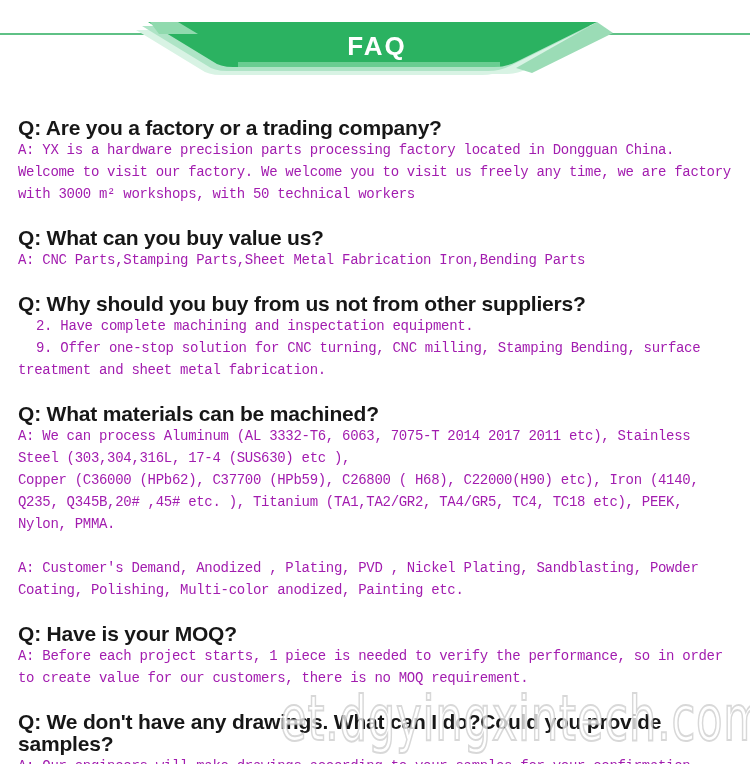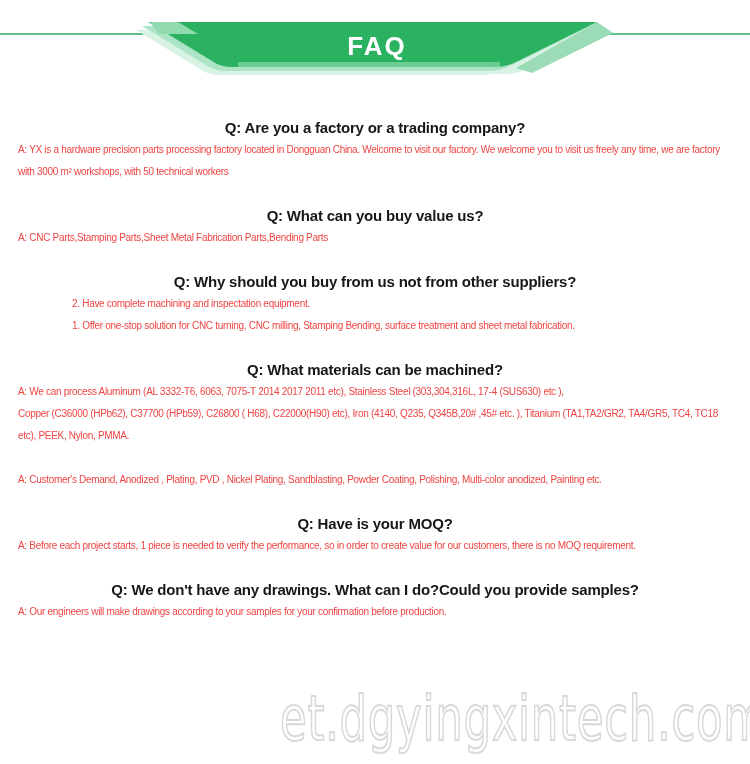--- a/index.html
+++ b/index.html
@@ -20,36 +20,36 @@
     letter-spacing: 2px;
   }
   
   .content {
     padding: 32px 18px 0 18px;
     color: #1d1d1d;
   }
   .qa { margin-top: 22px; }
   .qa:first-child { margin-top: 0; }
   .q {
-    font-size: 15px;
+    font-size: 21px;
     font-weight: 700;
     line-height: 22px;
     letter-spacing: -0.2px;
     color: #171717;
-    text-align: center;
   }
   .a {
-    font-size: 10px;
+    font-size: 14px;
     font-weight: 400;
     line-height: 22px;
     letter-spacing: -0.3px;
-    color: #ef4444;
+    color: #a21caf;
     margin: 0;
+    font-family: Liberation Mono, monospace;
   }
-  .a.indent { text-indent: 18px; margin-left: 36px; }
+  .a.indent { text-indent: 18px; }
   
   .watermark {
     position: absolute;
     left: 280px;
     top: 688px;
     z-index: 5;
     font-family: "DejaVu Sans", sans-serif;
     font-size: 62px;
     line-height: 1;
     white-space: nowrap;
@@ -89,27 +89,27 @@
 
   <div class="content">
 
     <div class="qa">
       <div class="q">Q: Are you a factory or a trading company?</div>
       <p class="a">A: YX is a hardware precision parts processing factory located in Dongguan China. Welcome to visit our factory. We welcome you to visit us freely any time, we are factory with 3000 m² workshops, with 50 technical workers</p>
     </div>
 
     <div class="qa">
       <div class="q">Q: What can you buy value us?</div>
-      <p class="a">A: CNC Parts,Stamping Parts,Sheet Metal Fabrication Parts,Bending Parts</p>
+      <p class="a">A: CNC Parts,Stamping Parts,Sheet Metal Fabrication Iron,Bending Parts</p>
     </div>
 
     <div class="qa">
       <div class="q">Q: Why should you buy from us not from other suppliers?</div>
       <p class="a indent">2. Have complete machining and inspectation equipment.</p>
-      <p class="a indent">1. Offer one-stop solution for CNC turning, CNC milling, Stamping Bending, surface treatment and sheet metal fabrication.</p>
+      <p class="a indent">9. Offer one-stop solution for CNC turning, CNC milling, Stamping Bending, surface treatment and sheet metal fabrication.</p>
     </div>
 
     <div class="qa">
       <div class="q">Q: What materials can be machined?</div>
       <p class="a">A: We can process Aluminum (AL 3332-T6, 6063, 7075-T 2014 2017 2011 etc), Stainless Steel (303,304,316L, 17-4 (SUS630) etc ),</p>
       <p class="a">Copper (C36000 (HPb62), C37700 (HPb59), C26800 ( H68), C22000(H90) etc), Iron (4140, Q235, Q345B,20# ,45# etc. ), Titanium (TA1,TA2/GR2, TA4/GR5, TC4, TC18 etc), PEEK, Nylon, PMMA.</p>
     </div>
 
     <div class="qa">
       <p class="a">A: Customer's Demand, Anodized , Plating, PVD , Nickel Plating, Sandblasting, Powder Coating, Polishing, Multi-color anodized, Painting etc.</p>

